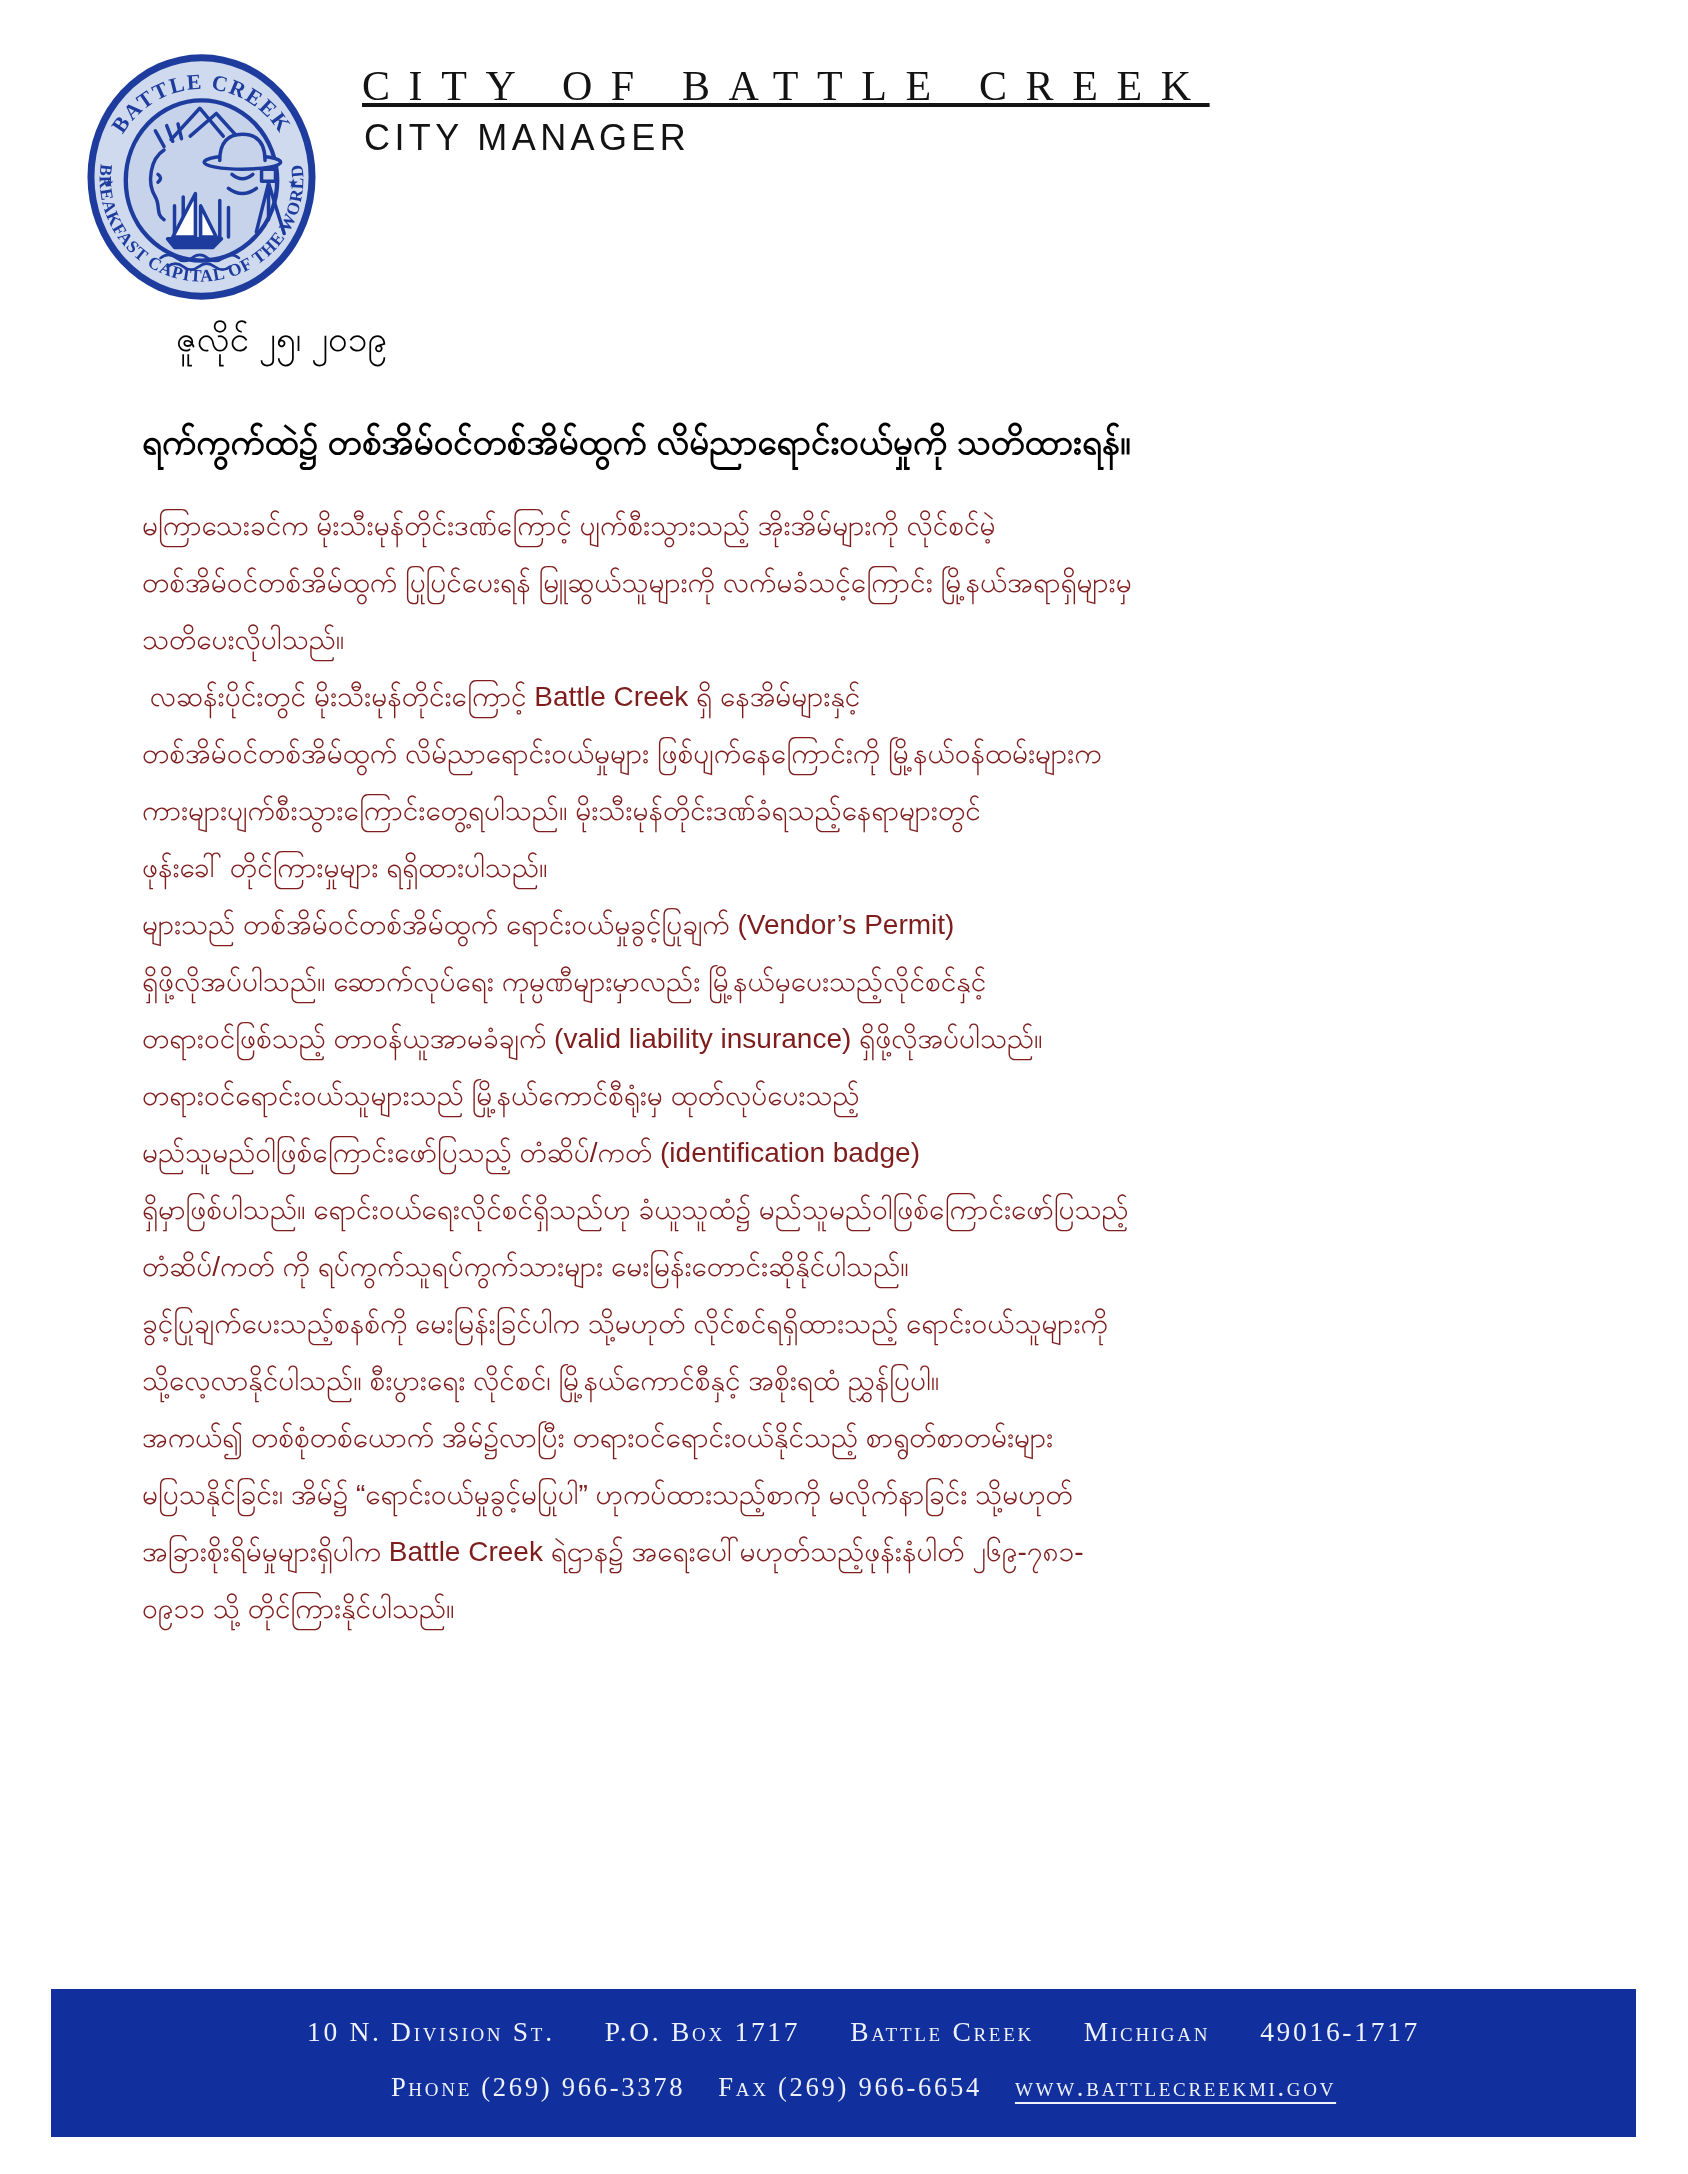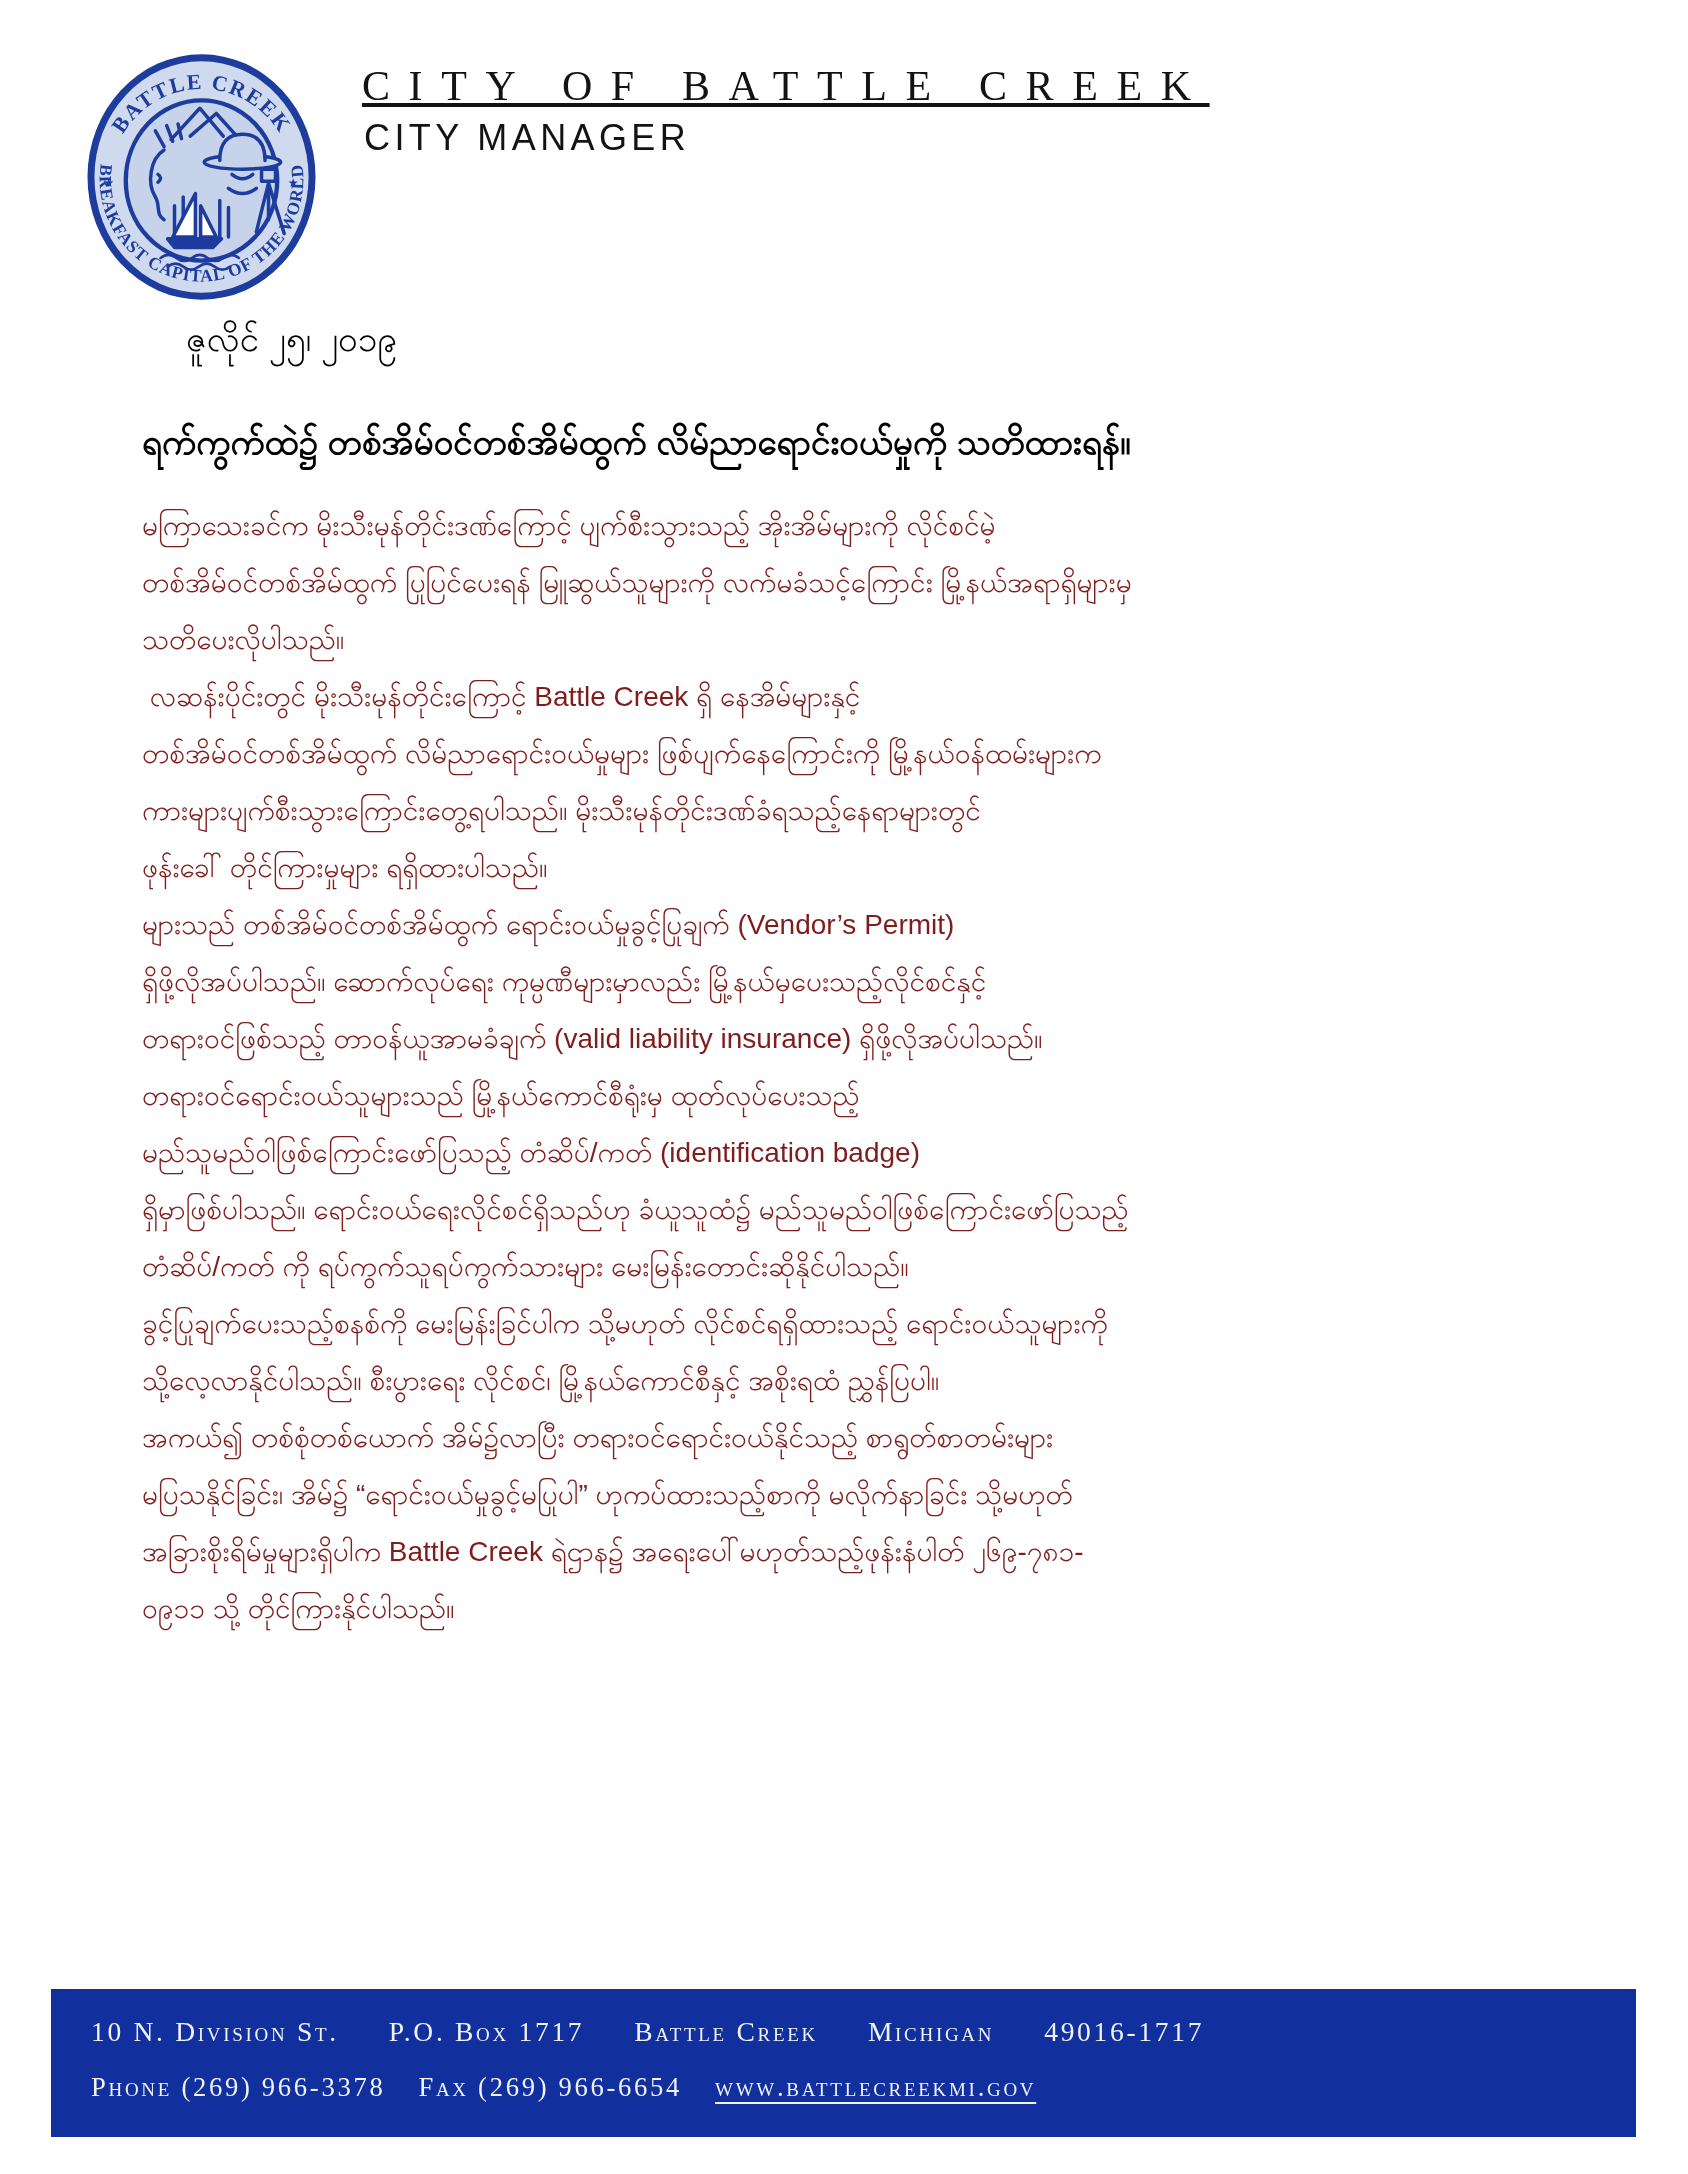--- a/index.html
+++ b/index.html
@@ -13,39 +13,39 @@
     position:absolute; left:362px; top:62px;
     font-family:"Liberation Serif", serif; font-size:42px; font-weight:400;
     letter-spacing:18.6px; color:#131313; white-space:nowrap;text-decoration:underline;
   }
   .dept-title {
     position:absolute; left:364px; top:117px;
     font-family:"Liberation Sans", sans-serif; font-size:36px; font-weight:500;
     letter-spacing:4.4px; color:#131313; white-space:nowrap;
   }
   .date {
-    position:absolute; left:186px; top:316px;
+    position:absolute; left:176px; top:316px;
     font-size:35px; white-space:pre;
   }
   .heading {
     position:absolute; left:142px; top:419px; width:1507px;
     font-size:35px; font-weight:700; white-space:pre;
   }
   .body-block { position:absolute; left:142px; top:497px; width:1525px; }
   .body-line {
     white-space:pre; font-size:28px; line-height:57px; height:57px;
     color:#7f1d1d;
   }
   .footer {
     position:absolute; left:51px; top:1989px; width:1585px; height:148px;
     background:#12309d; color:#eef2fb;
     font-family:"Liberation Serif", serif; font-variant:small-caps;
   }
   .footer-line {
-    display:flex; justify-content:flex-start; align-items:baseline;
+    display:flex; justify-content:center; align-items:baseline;
     font-size:27.5px; letter-spacing:2.7px; white-space:nowrap;padding-left:40px;
   }
   .footer-line1 { margin-top:26.6px; gap:50px; }
   .footer-line2 { margin-top:24px; gap:33px; font-size:26.6px; }
   .footer-url { text-decoration:underline; text-underline-offset:6.2px; }
 </style>
 </head>
 <body>
 
 <div class="page">

